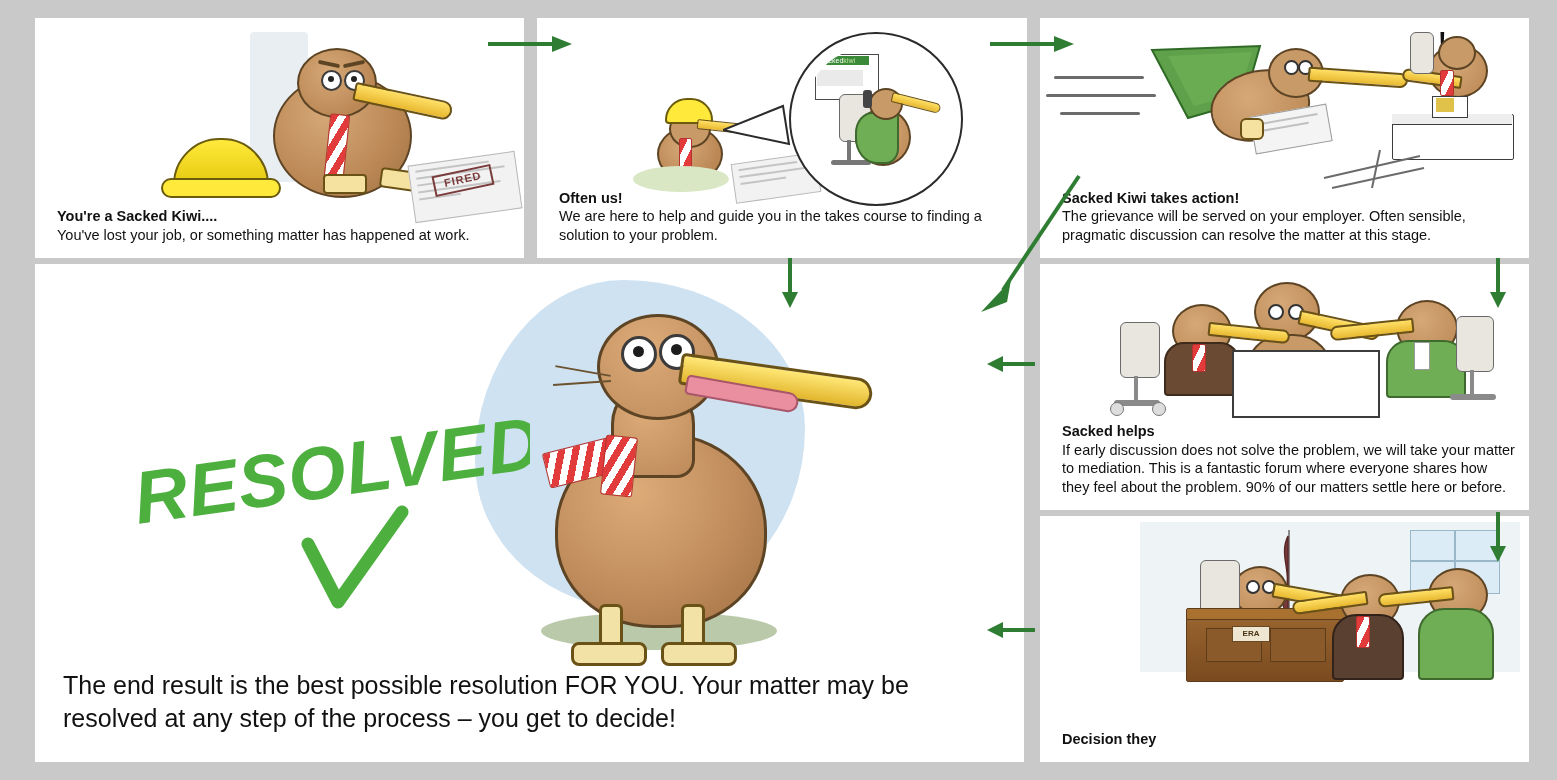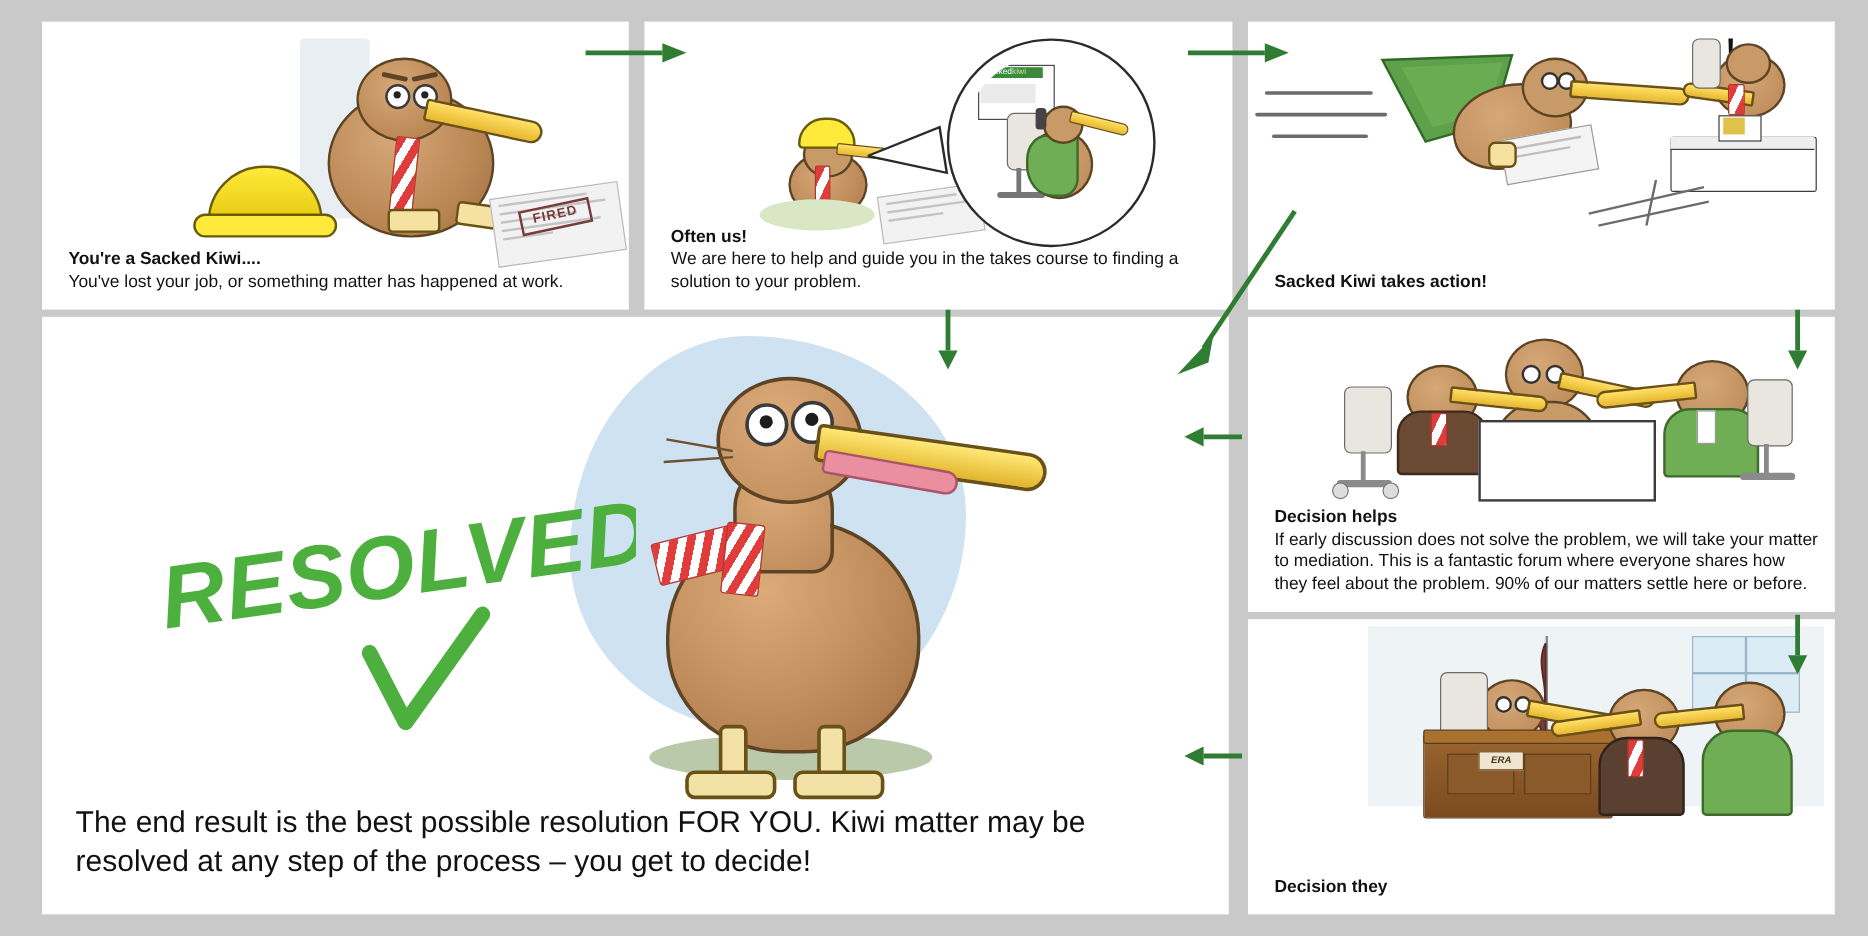--- a/index.html
+++ b/index.html
@@ -301,20 +301,21 @@
       <div class="chair-back" style="left:370px;top:14px;width:22px;height:40px;"></div>
 
       <svg class="scribble" style="left:280px;top:130px;" width="110" height="44" viewBox="0 0 110 44">
         <path d="M4 30 L100 8" stroke="#6b6b6b" stroke-width="2" fill="none"></path>
         <path d="M12 40 L104 20" stroke="#6b6b6b" stroke-width="2" fill="none"></path>
         <path d="M60 2 L52 40" stroke="#6b6b6b" stroke-width="2" fill="none"></path>
       </svg>
     </div>
     <div class="caption">
       <span class="hd">Sacked Kiwi takes action!</span><br>
+      <span>The grievance will be served on your employer. Often sensible, pragmatic discussion can resolve the matter at this stage.</span>
     </div>
   </div>
 
   <div class="panel" id="panel4">
     <div class="ill" style="left:0;top:0;width:489px;height:160px;">
 
       <div style="position:absolute;left:214px;top:18px;width:62px;height:56px;background:radial-gradient(circle at 40% 35%,#d6a878,#b98753);border:2px solid #5d4424;border-radius:50%;"></div>
       <div style="position:absolute;left:228px;top:40px;width:12px;height:12px;background:#fff;border:2px solid #333;border-radius:50%;"></div>
       <div style="position:absolute;left:248px;top:40px;width:12px;height:12px;background:#fff;border:2px solid #333;border-radius:50%;"></div>
       <div style="position:absolute;left:258px;top:54px;width:78px;height:11px;background:linear-gradient(#ffe066,#e8b830);border:2px solid #6a5216;border-radius:3px 10px 10px 3px;transform:rotate(12deg);"></div>
@@ -336,27 +337,27 @@
       <div style="position:absolute;left:346px;top:76px;width:76px;height:54px;background:#6fae55;border:2px solid #3f6a2d;border-radius:22px 22px 4px 4px;"></div>
       <div style="position:absolute;left:374px;top:78px;width:14px;height:26px;background:#fff;border:1.5px solid #9a9a9a;"></div>
 
       <div class="chair-back" style="left:416px;top:52px;width:36px;height:54px;"></div>
       <div style="position:absolute;left:430px;top:106px;width:4px;height:26px;background:#8a8a8a;"></div>
       <div style="position:absolute;left:410px;top:130px;width:46px;height:6px;background:#8a8a8a;border-radius:4px;"></div>
 
       <div class="desk" style="left:192px;top:86px;width:144px;height:64px;border:2px solid #3c3c3c;"></div>
     </div>
     <div class="caption">
-      <span class="hd">Decision helps</span><br>
+      <span class="hd">Sacked helps</span><br>
       <span>If early discussion does not solve the problem, we will take your matter to mediation. This is a fantastic forum where everyone shares how they feel about the problem. 90% of our matters settle here or before.</span>
     </div>
   </div>
 
   <div class="panel" id="panel5">
-    <div class="ill" style="left:0;top:0;width:489px;height:170px;font-style:italic;">
+    <div class="ill" style="left:0;top:0;width:489px;height:170px;">
 
       <div style="position:absolute;left:100px;top:6px;width:380px;height:150px;background:#eef3f6;"></div>
 
       <div class="window-pane" style="left:370px;top:14px;width:88px;height:62px;"></div>
       <div style="position:absolute;left:414px;top:14px;width:2px;height:62px;background:#9ab6c9;"></div>
       <div style="position:absolute;left:370px;top:44px;width:88px;height:2px;background:#9ab6c9;"></div>
 
       <div class="flag-pole" style="left:248px;top:14px;height:92px;"></div>
       <svg style="position:absolute;left:232px;top:18px;" width="30" height="84" viewBox="0 0 30 84">
         <path d="M16 2 C6 22 22 40 12 60 C8 70 14 78 16 82 Z" fill="#7a3a3a" stroke="#5a2727" stroke-width="1.5"></path>
@@ -422,21 +423,21 @@
       <div style="position:absolute;left:226px;top:368px;width:70px;height:18px;background:#f3e2a6;border:3px solid #6a5216;border-radius:8px;"></div>
     </div>
 
     <div class="resolved-word">
       <svg viewBox="0 0 400 220">
         <text x="8" y="110" font-family="'Liberation Sans', sans-serif" font-size="74" font-weight="bold" font-style="italic" fill="#4caf3e" transform="rotate(-8 8 110)" letter-spacing="1">RESOLVED!</text>
         <path d="M178 130 L208 188 L272 98" stroke="#4caf3e" stroke-width="13" fill="none" stroke-linecap="round" stroke-linejoin="round"></path>
       </svg>
     </div>
 
-    <div class="bigcaption">The end result is the best possible resolution FOR YOU. Kiwi matter may be resolved at any step of the process – you get to decide!</div>
+    <div class="bigcaption">The end result is the best possible resolution FOR YOU. Your matter may be resolved at any step of the process – you get to decide!</div>
   </div>
 
   <div class="arrow" style="left:486px;top:32px;">
     <svg width="88" height="24" viewBox="0 0 88 24">
       <line x1="2" y1="12" x2="66" y2="12" stroke="#2e7d32" stroke-width="4"></line>
       <polygon points="66,4 86,12 66,20" fill="#2e7d32"></polygon>
     </svg>
   </div>
 
   <div class="arrow" style="left:988px;top:32px;">

